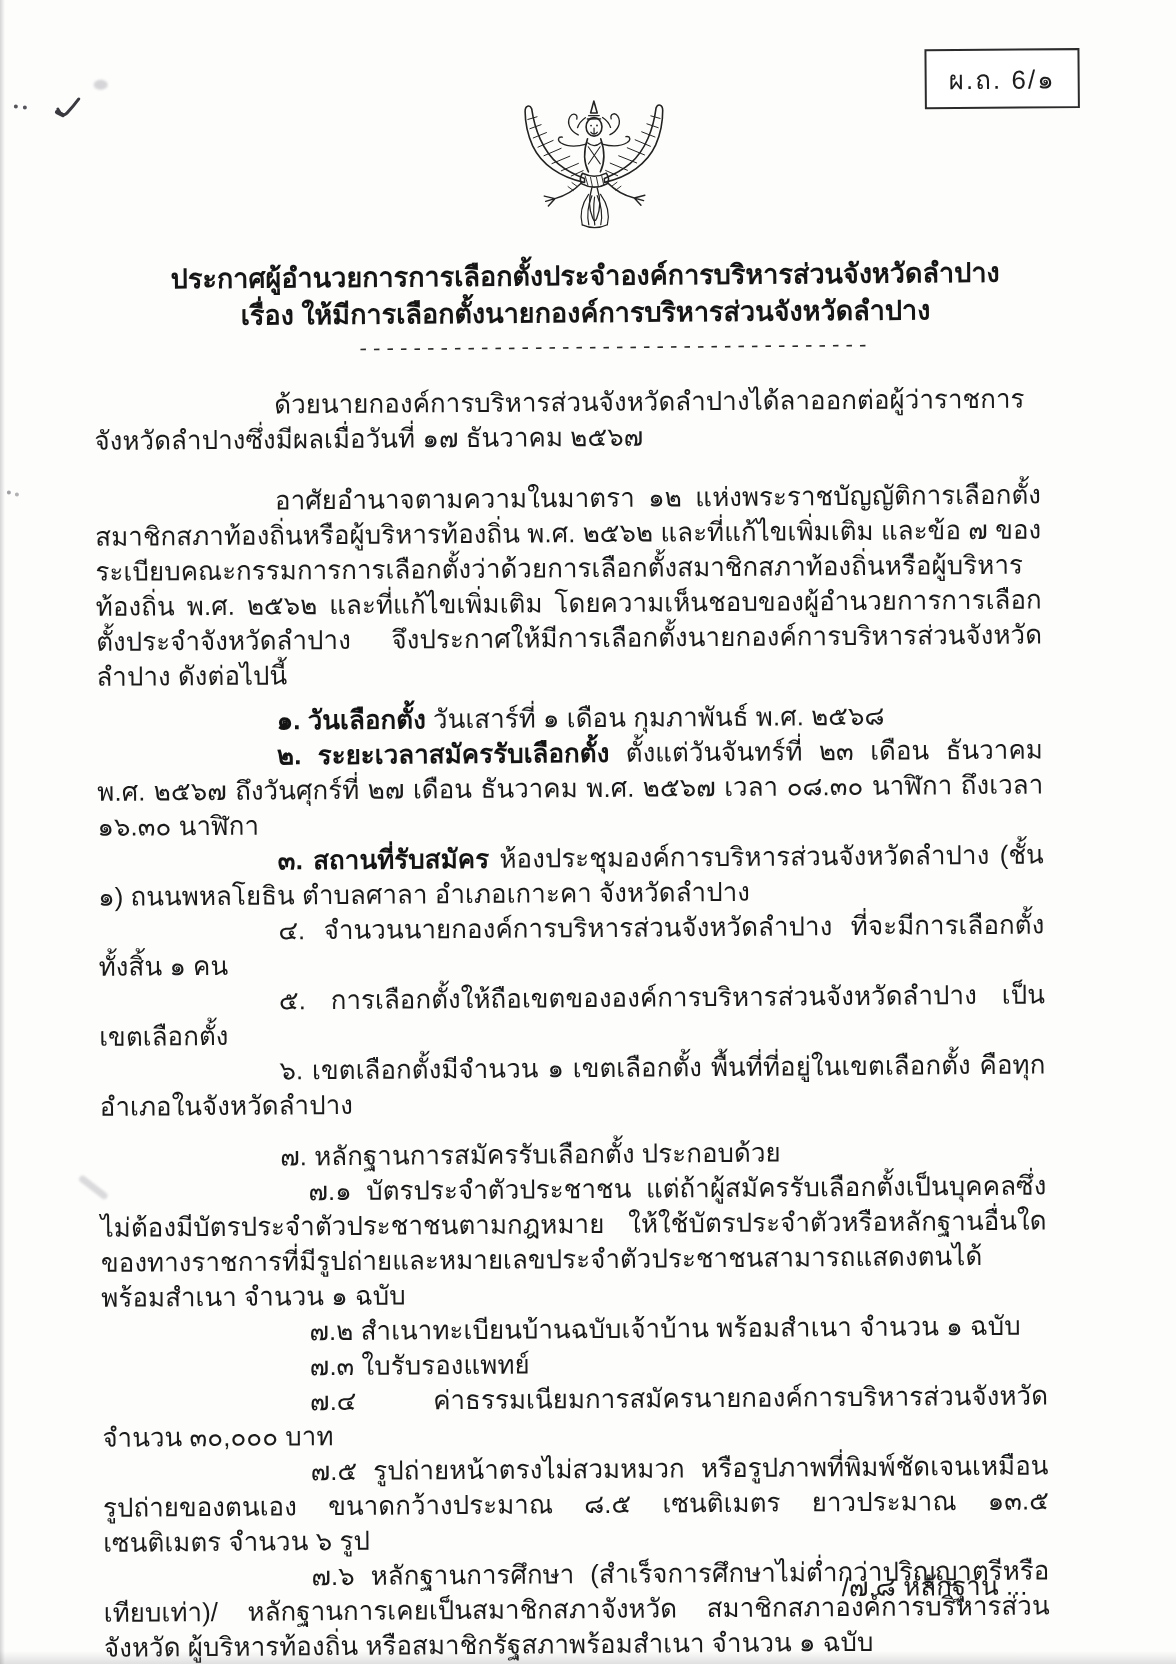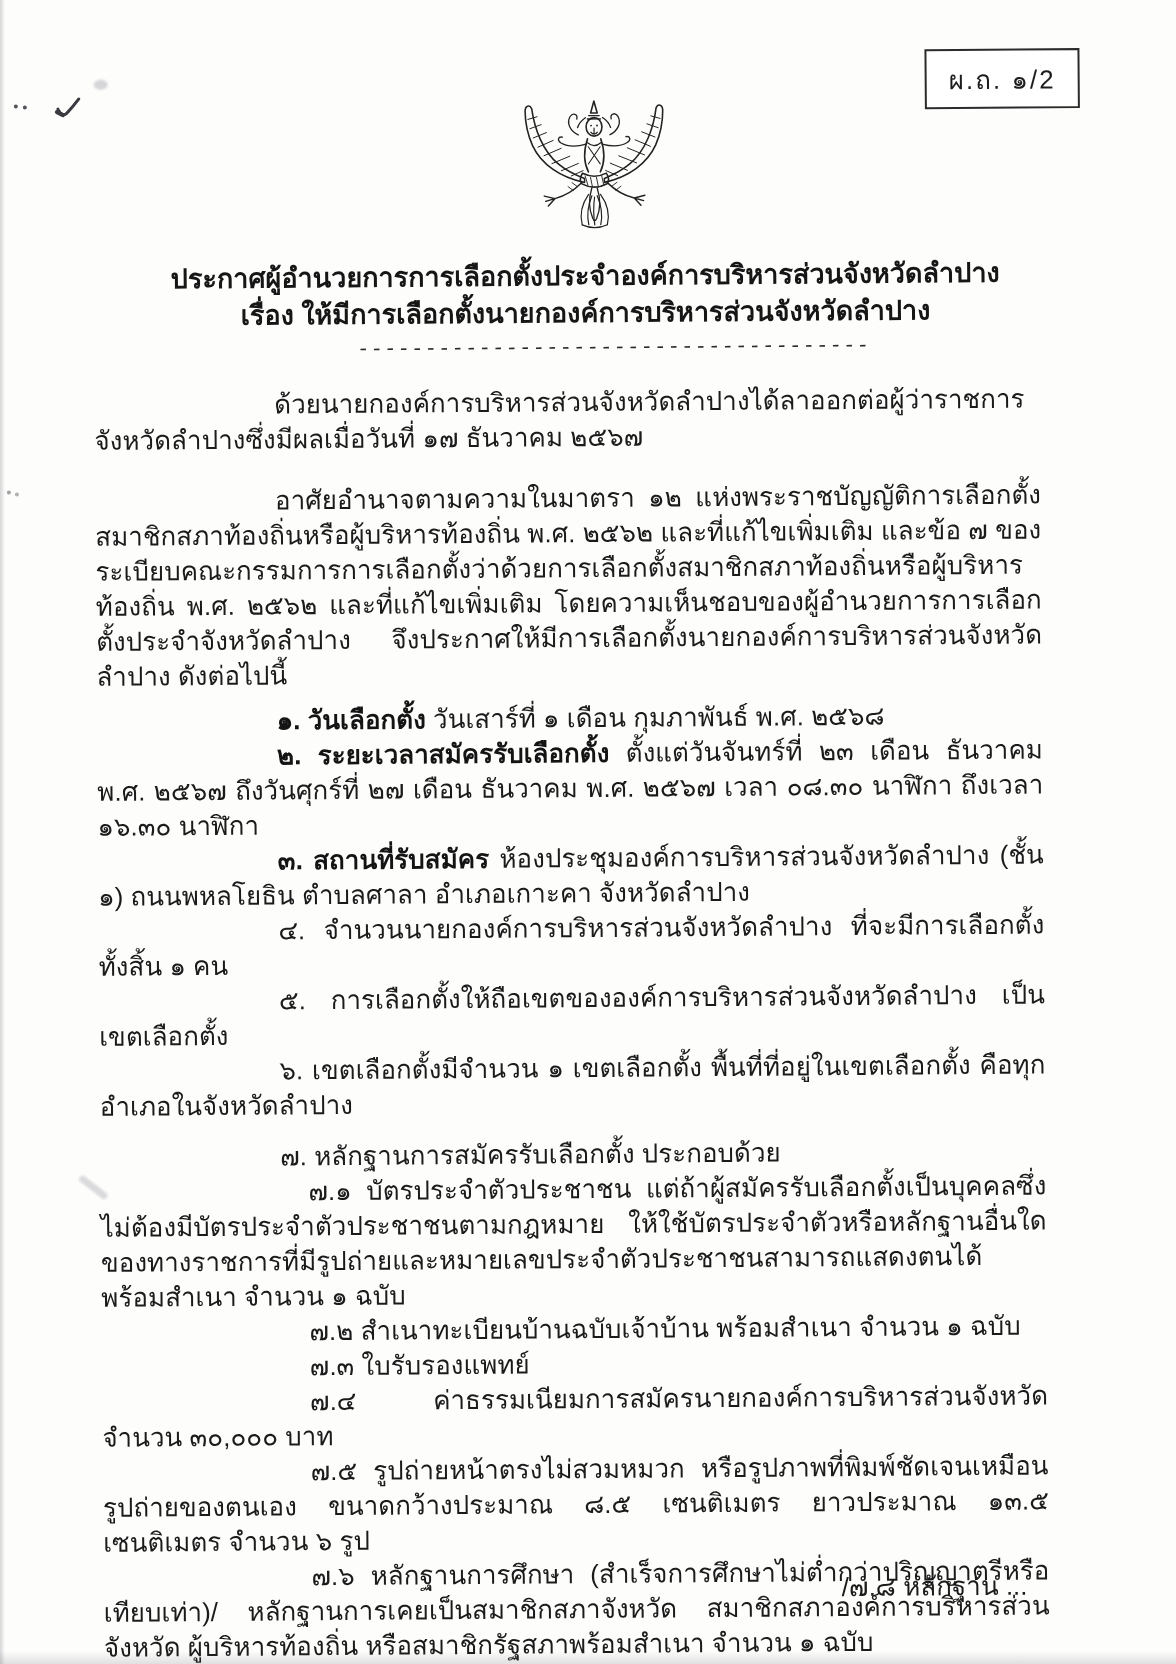--- a/index.html
+++ b/index.html
@@ -66,21 +66,21 @@
     opacity:.35;filter:blur(1.2px);transform:rotate(38deg);
   }
   .blob{width:14px;height:10px;border-radius:50%;background:#aeaeb6;opacity:.5;filter:blur(1px);}
 </style>
 </head>
 <body>
 
 <div class="sheet">
 
   <div class="badge">
-    <span>ผ.ถ. ๑/2</span>
+    <span>ผ.ถ. 6/๑</span>
   </div>
 
   <div class="emblem">
     <svg viewBox="0 0 260 200" fill="none" stroke="#232323" stroke-width="2.4" stroke-linecap="round" stroke-linejoin="round">
 
       <path d="M130,5 L135,23 L125,23 Z"></path>
       <path d="M122,27 L138,27 M120,32 L140,32" stroke-width="2"></path>
       <path d="M117,30 C111,34 107,39 105,45 M143,30 C149,34 153,39 155,45" stroke-width="2"></path>
 
       <ellipse cx="130" cy="44" rx="12" ry="14"></ellipse>

